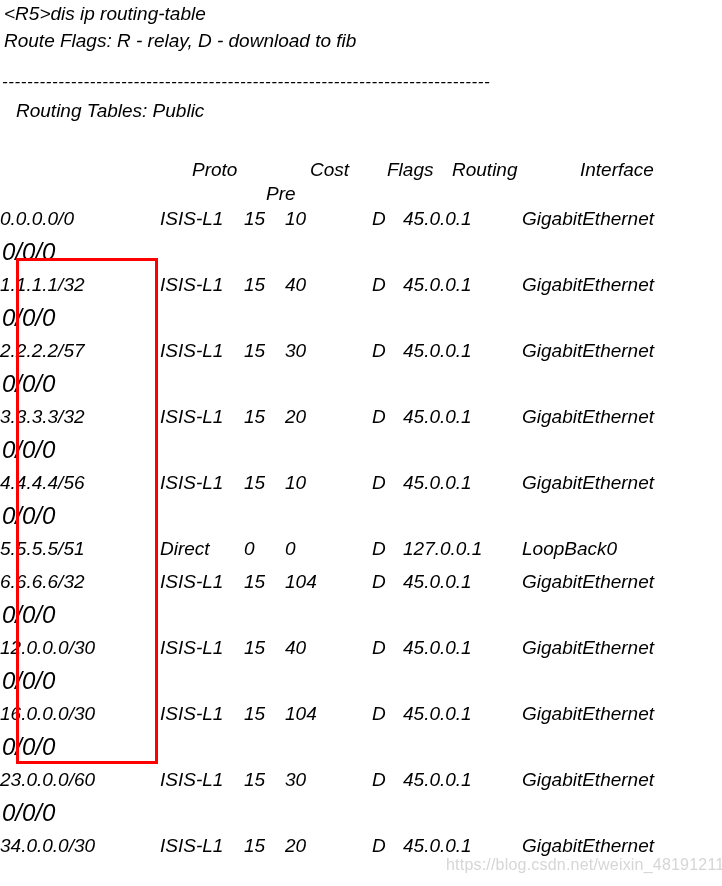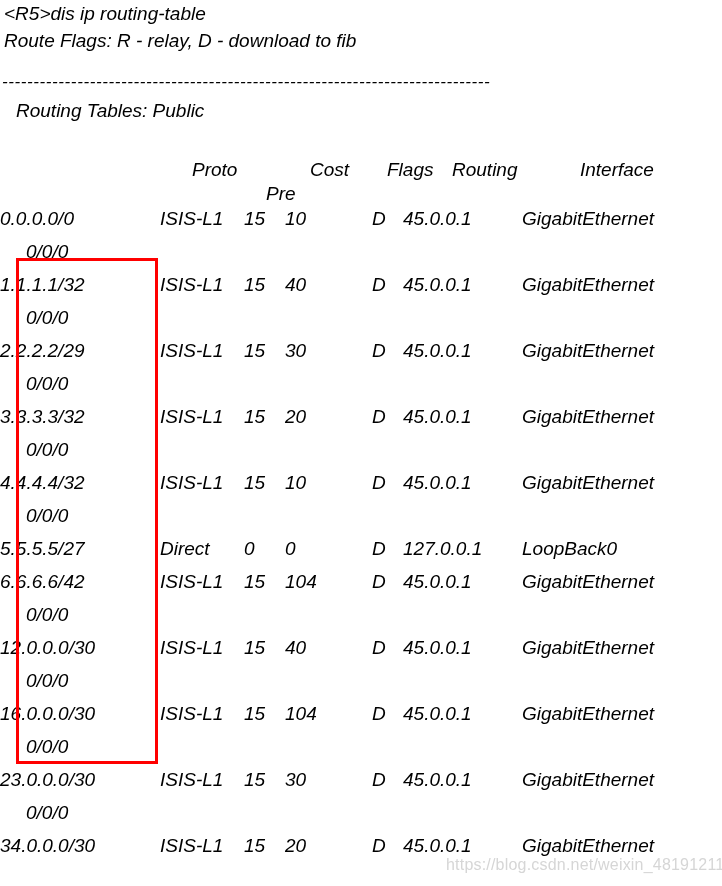--- a/index.html
+++ b/index.html
@@ -82,24 +82,23 @@
     position: relative;
     height: 33px;
     line-height: 33px;
     font-size: 19px;
     white-space: pre;
   }
   .wrap-line {
     position: relative;
     height: 33px;
     line-height: 33px;
-    font-size: 19px;
+    font-size: 24px;
     white-space: pre;
     padding-left: 2px;
-    margin-left: 24px;
   }
 
   .col {
     position: absolute;
     top: 0;
     white-space: pre;
   }
 
   
   .c-dest   { left: 0px;  width: 152px; text-align: left; }
@@ -168,34 +167,34 @@
     <span class="col h-if">Interface</span>
   </div>
 
   <div class="blank-line"></div>
 
   <div id="routes-container">
       <div class="route-line"><span class="col c-dest">0.0.0.0/0</span><span class="col c-proto">ISIS-L1</span><span class="col c-pre">15</span><span class="col c-cost">10</span><span class="col c-flags">D</span><span class="col c-nh">45.0.0.1</span><span class="col c-if">GigabitEthernet</span></div>
       <div class="wrap-line">0/0/0</div>
       <div class="route-line"><span class="col c-dest">1.1.1.1/32</span><span class="col c-proto">ISIS-L1</span><span class="col c-pre">15</span><span class="col c-cost">40</span><span class="col c-flags">D</span><span class="col c-nh">45.0.0.1</span><span class="col c-if">GigabitEthernet</span></div>
       <div class="wrap-line">0/0/0</div>
-      <div class="route-line"><span class="col c-dest">2.2.2.2/29</span><span class="col c-proto">ISIS-L1</span><span class="col c-pre">15</span><span class="col c-cost">30</span><span class="col c-flags">D</span><span class="col c-nh">45.0.0.1</span><span class="col c-if">GigabitEthernet</span></div>
+      <div class="route-line"><span class="col c-dest">2.2.2.2/57</span><span class="col c-proto">ISIS-L1</span><span class="col c-pre">15</span><span class="col c-cost">30</span><span class="col c-flags">D</span><span class="col c-nh">45.0.0.1</span><span class="col c-if">GigabitEthernet</span></div>
       <div class="wrap-line">0/0/0</div>
       <div class="route-line"><span class="col c-dest">3.3.3.3/32</span><span class="col c-proto">ISIS-L1</span><span class="col c-pre">15</span><span class="col c-cost">20</span><span class="col c-flags">D</span><span class="col c-nh">45.0.0.1</span><span class="col c-if">GigabitEthernet</span></div>
       <div class="wrap-line">0/0/0</div>
-      <div class="route-line"><span class="col c-dest">4.4.4.4/32</span><span class="col c-proto">ISIS-L1</span><span class="col c-pre">15</span><span class="col c-cost">10</span><span class="col c-flags">D</span><span class="col c-nh">45.0.0.1</span><span class="col c-if">GigabitEthernet</span></div>
-      <div class="wrap-line">0/0/0</div>
-      <div class="route-line"><span class="col c-dest">5.5.5.5/27</span><span class="col c-proto">Direct</span><span class="col c-pre">0</span><span class="col c-cost">0</span><span class="col c-flags">D</span><span class="col c-nh">127.0.0.1</span><span class="col c-if">LoopBack0</span></div>
-      <div class="route-line"><span class="col c-dest">6.6.6.6/42</span><span class="col c-proto">ISIS-L1</span><span class="col c-pre">15</span><span class="col c-cost">104</span><span class="col c-flags">D</span><span class="col c-nh">45.0.0.1</span><span class="col c-if">GigabitEthernet</span></div>
+      <div class="route-line"><span class="col c-dest">4.4.4.4/56</span><span class="col c-proto">ISIS-L1</span><span class="col c-pre">15</span><span class="col c-cost">10</span><span class="col c-flags">D</span><span class="col c-nh">45.0.0.1</span><span class="col c-if">GigabitEthernet</span></div>
+      <div class="wrap-line">0/0/0</div>
+      <div class="route-line"><span class="col c-dest">5.5.5.5/51</span><span class="col c-proto">Direct</span><span class="col c-pre">0</span><span class="col c-cost">0</span><span class="col c-flags">D</span><span class="col c-nh">127.0.0.1</span><span class="col c-if">LoopBack0</span></div>
+      <div class="route-line"><span class="col c-dest">6.6.6.6/32</span><span class="col c-proto">ISIS-L1</span><span class="col c-pre">15</span><span class="col c-cost">104</span><span class="col c-flags">D</span><span class="col c-nh">45.0.0.1</span><span class="col c-if">GigabitEthernet</span></div>
       <div class="wrap-line">0/0/0</div>
       <div class="route-line"><span class="col c-dest">12.0.0.0/30</span><span class="col c-proto">ISIS-L1</span><span class="col c-pre">15</span><span class="col c-cost">40</span><span class="col c-flags">D</span><span class="col c-nh">45.0.0.1</span><span class="col c-if">GigabitEthernet</span></div>
       <div class="wrap-line">0/0/0</div>
       <div class="route-line"><span class="col c-dest">16.0.0.0/30</span><span class="col c-proto">ISIS-L1</span><span class="col c-pre">15</span><span class="col c-cost">104</span><span class="col c-flags">D</span><span class="col c-nh">45.0.0.1</span><span class="col c-if">GigabitEthernet</span></div>
       <div class="wrap-line">0/0/0</div>
-      <div class="route-line"><span class="col c-dest">23.0.0.0/30</span><span class="col c-proto">ISIS-L1</span><span class="col c-pre">15</span><span class="col c-cost">30</span><span class="col c-flags">D</span><span class="col c-nh">45.0.0.1</span><span class="col c-if">GigabitEthernet</span></div>
+      <div class="route-line"><span class="col c-dest">23.0.0.0/60</span><span class="col c-proto">ISIS-L1</span><span class="col c-pre">15</span><span class="col c-cost">30</span><span class="col c-flags">D</span><span class="col c-nh">45.0.0.1</span><span class="col c-if">GigabitEthernet</span></div>
       <div class="wrap-line">0/0/0</div>
       <div class="route-line"><span class="col c-dest">34.0.0.0/30</span><span class="col c-proto">ISIS-L1</span><span class="col c-pre">15</span><span class="col c-cost">20</span><span class="col c-flags">D</span><span class="col c-nh">45.0.0.1</span><span class="col c-if">GigabitEthernet</span></div>
     </div>
 
 </div>
 
 <div id="highlight-box" style="border-color: rgb(255, 0, 0);"></div>
 
 <div id="watermark" style="color: rgb(214, 214, 214);">https://blog.csdn.net/weixin_48191211</div>
 

